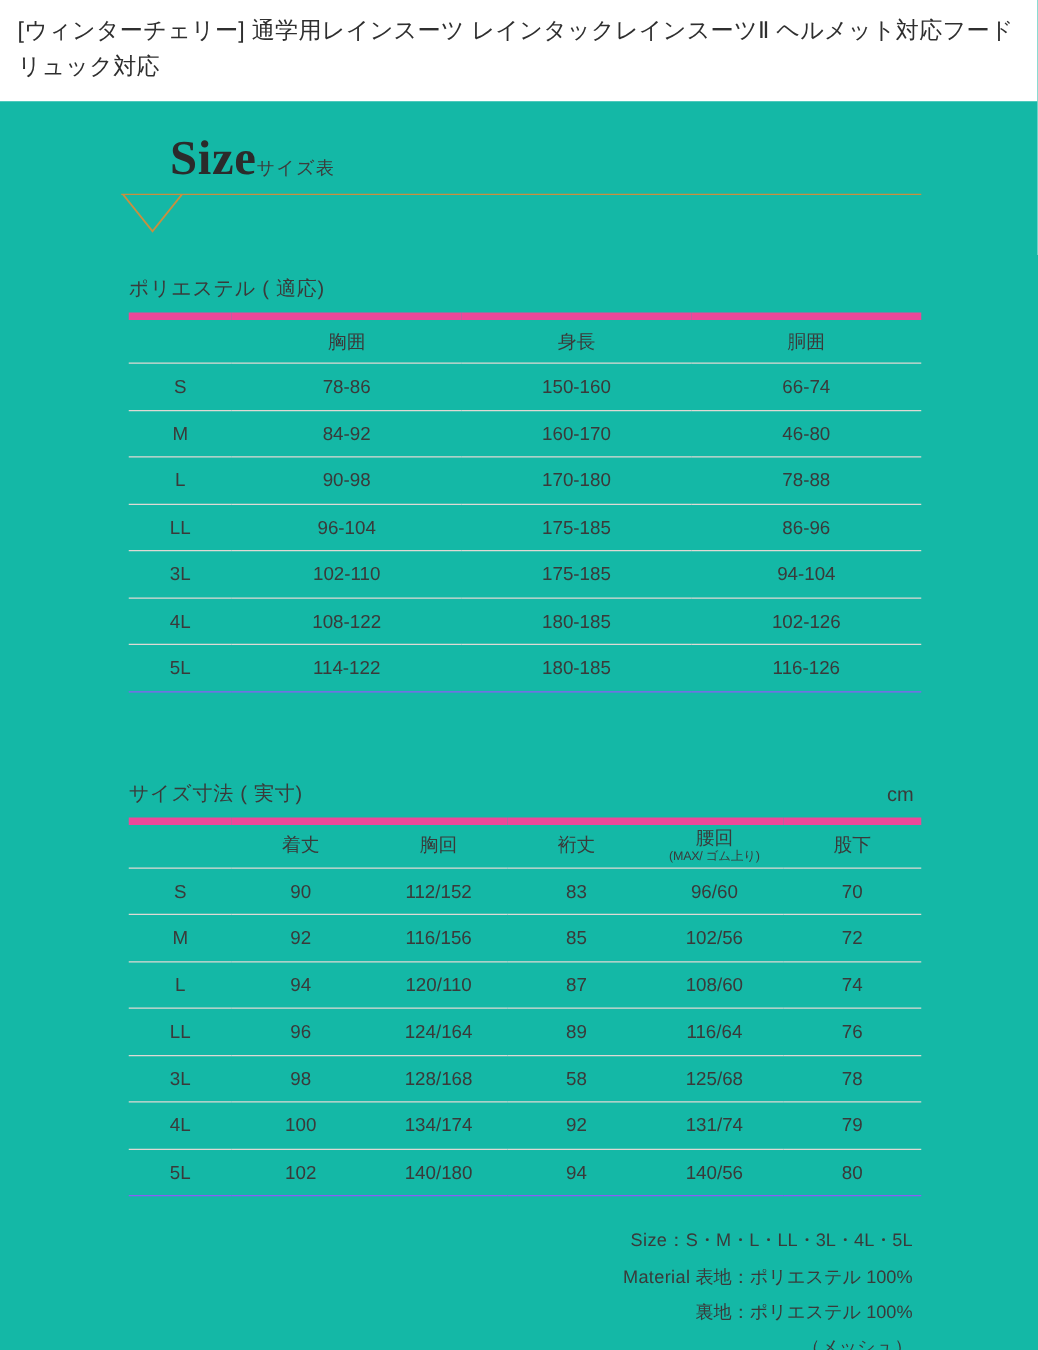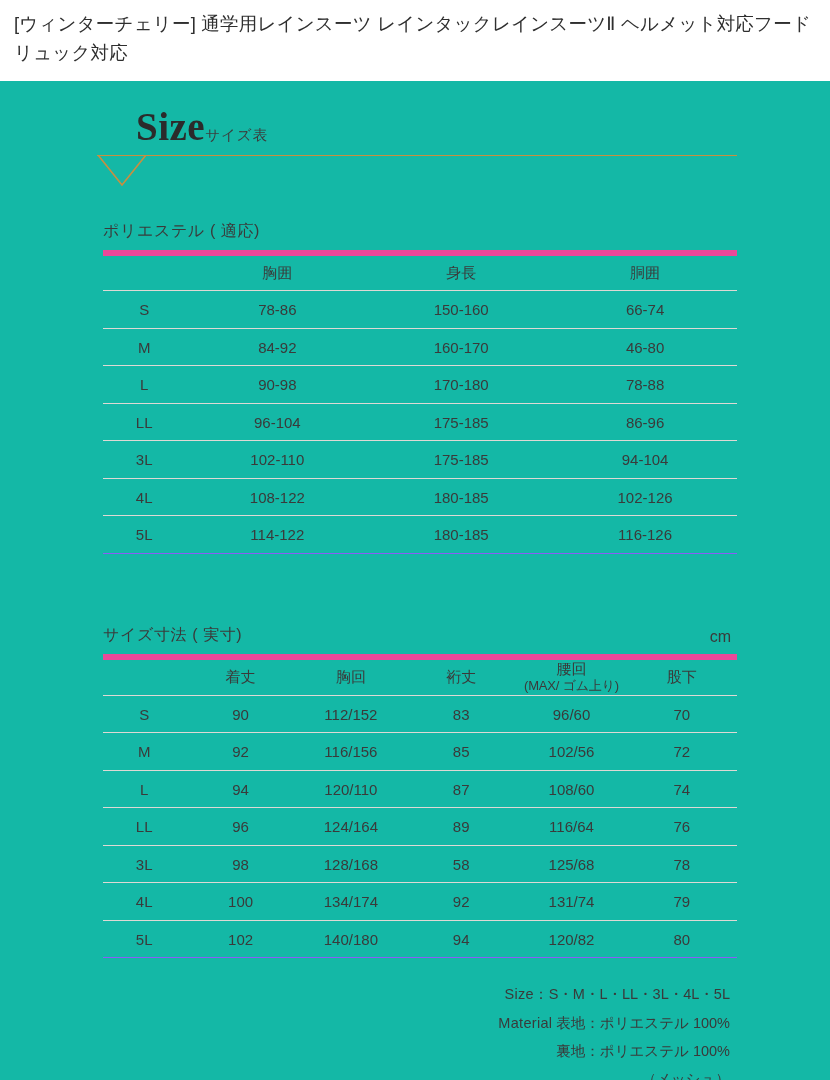--- a/index.html
+++ b/index.html
@@ -118,21 +118,21 @@
     text-align: center;
     padding: 0;
     vertical-align: middle;
   }
   table thead th { border-top: 6px solid #ec4899; }
   table tbody tr:last-child td { border-bottom: 1px solid #8b5cf6; }
   th.hdr-blank { width: 13%; }
   td.rowhdr { width: 13%; }
   .hdr-sub {
     display: block;
-    font-size: 13px;
+    font-size: 10px;
     letter-spacing: -0.2px;
     margin-top: -2px;
   }
   
   .spec {
     padding: 22px 100px 0 0;
     text-align: right;
     font-size: 14.5px;
     line-height: 1.95;
     color: #3a3a3a;
@@ -285,21 +285,21 @@
             <td>134/174</td>
             <td>92</td>
             <td>131/74</td>
             <td>79</td>
           </tr>
           <tr>
             <td class="rowhdr">5L</td>
             <td>102</td>
             <td>140/180</td>
             <td>94</td>
-            <td>120/82</td>
+            <td>140/56</td>
             <td>80</td>
           </tr>
         </tbody>
       </table>
     </div>
 
     <div class="spec">
       <div>
         <span class="lbl">Size：</span><span>S・M・L・LL・3L・4L・5L</span>
       </div>

